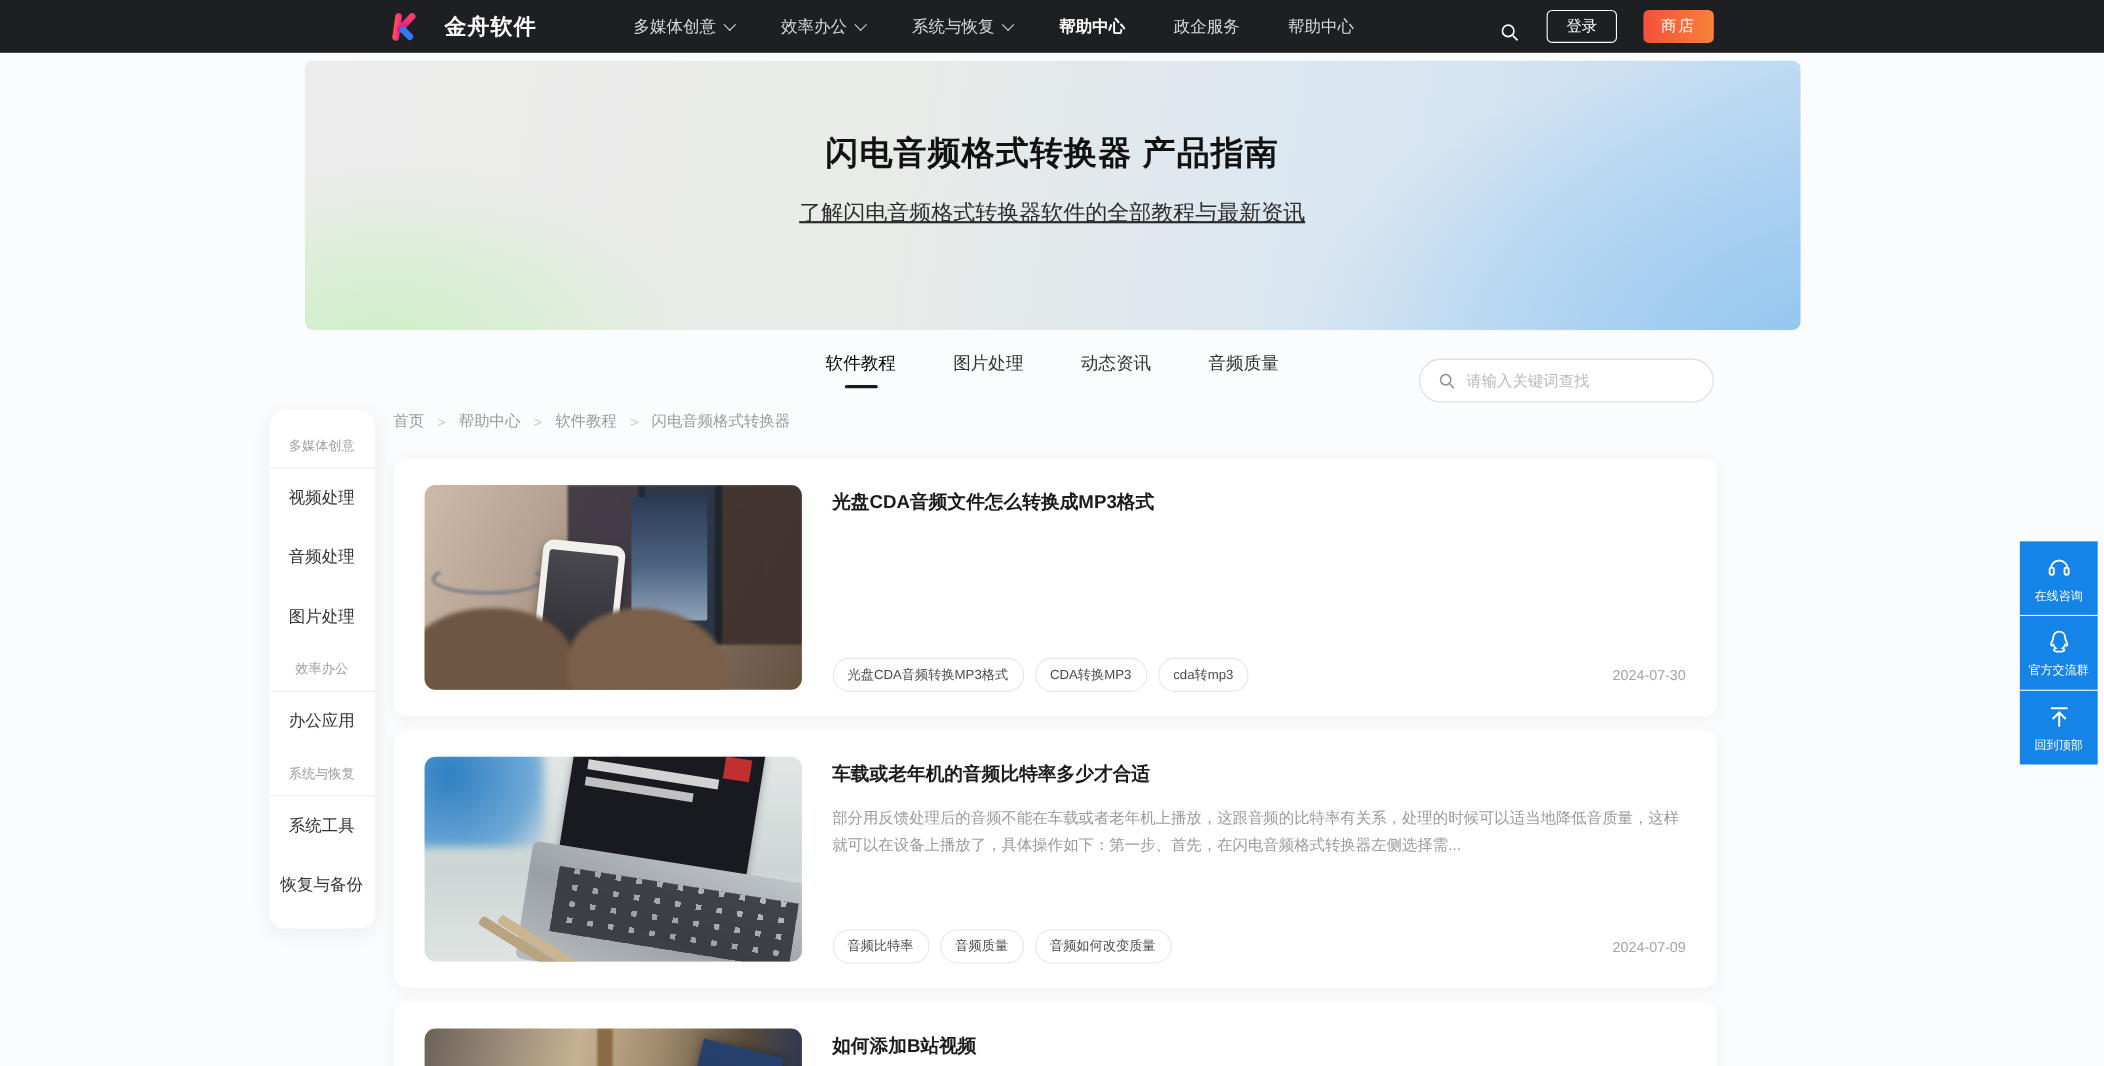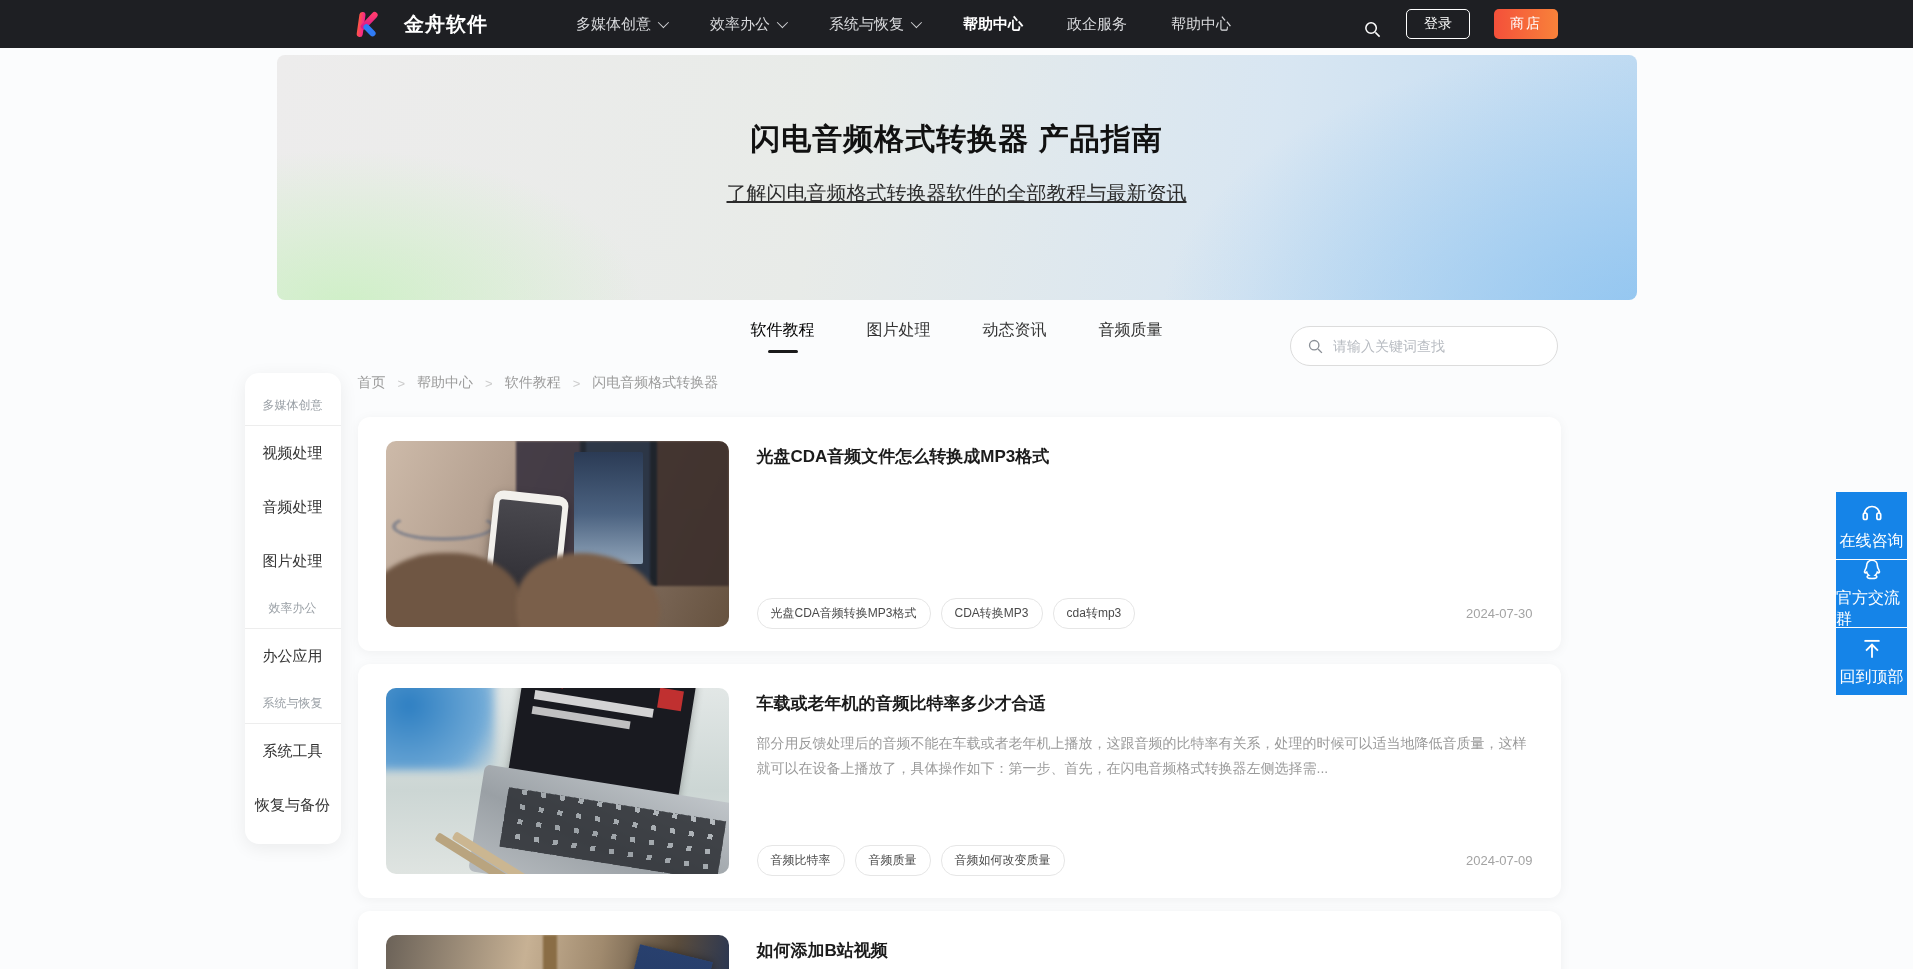--- a/index.html
+++ b/index.html
@@ -94,21 +94,21 @@
   .t2-pencil { position:absolute; left:18%; bottom:6%; width:26%; height:5%; background:#cbb691; transform:rotate(32deg); border-radius:3px; box-shadow:-14px 10px 0 #b9a47f; }
 
   
   .t3 { background:linear-gradient(100deg,#6b6258 0%,#c7b194 38%,#a08a6e 58%,#5a4c3c 78%,#2f3950 92%,#1c2335 100%); }
   .t3-screen { position:absolute; right:12%; top:8%; width:22%; height:120%; background:linear-gradient(180deg,#28406e,#1b2c4e); transform:rotate(14deg); box-shadow:0 0 10px rgba(0,0,0,.4); }
   .t3-post { position:absolute; left:46%; top:0; width:4%; height:100%; background:#8a6d45; filter:blur(1px); }
 
   
   .float-col { position:fixed; right:6px; top:492px; width:71px; display:flex; flex-direction:column; gap:1px; z-index:50; }
   .float-btn { height:67px; background:#1584e8; color:#fff; display:flex; flex-direction:column; align-items:center; justify-content:center; gap:5px; cursor:pointer; }
-  .float-btn span { font-size:16px; }
+  .float-btn span { font-size:11px; }
 </style>
 </head>
 <body>
 
 <header class="topnav">
   <div class="nav-inner">
     <div class="logo">
       <span style="display:inline-flex;">
         <svg width="27" height="27" viewBox="0 0 40 40">
           <defs>

